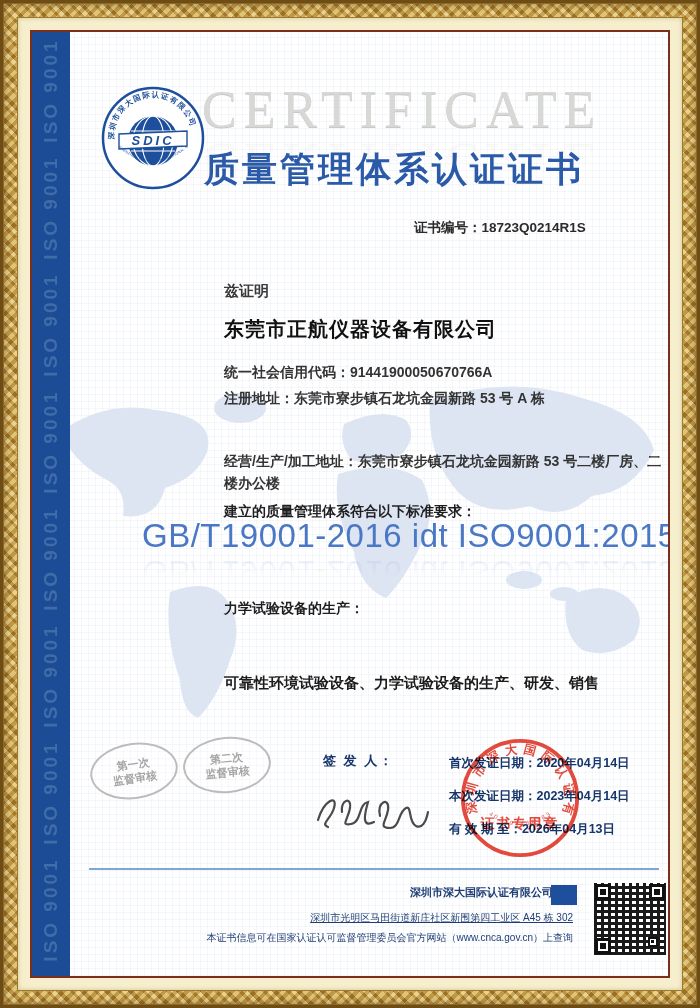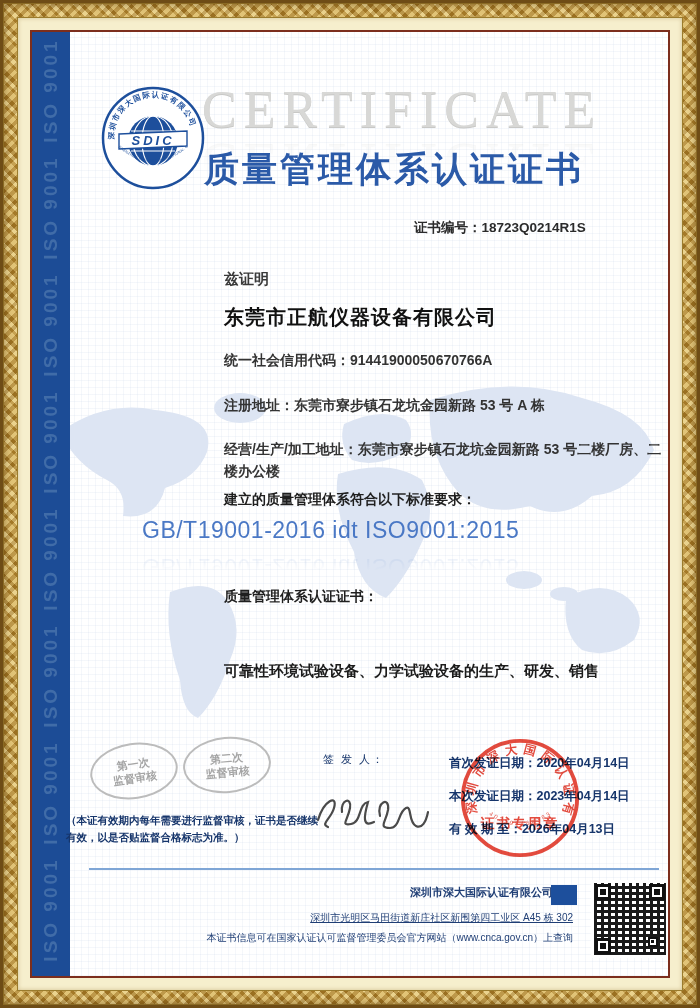--- a/index.html
+++ b/index.html
@@ -35,42 +35,42 @@
     font-family:"Liberation Serif",serif;font-size:52px;letter-spacing:7px;
     color:#d8d8d6;white-space:nowrap;text-shadow:0 1px 0 #c8c8c6;}
   .cert-wm-reflect{top:101px;transform:scaleY(-1);opacity:.22;
     -webkit-mask-image:linear-gradient(to top,rgba(0,0,0,.9),transparent 70%);
     mask-image:linear-gradient(to top,rgba(0,0,0,.9),transparent 70%);}
   .main-title{position:absolute;left:172px;top:114px;z-index:4;font-size:35px;font-weight:bold;
     letter-spacing:3px;color:#2b5aa8;white-space:nowrap;}
   .cert-no{position:absolute;left:366px;top:187px;z-index:4;font-size:13.5px;font-weight:600;color:#2b2b2b;white-space:nowrap;margin-left:16px;}
 
   
-  .bline{position:absolute;z-index:4;color:#333;font-size:14px;font-weight:600;white-space:nowrap;}
+  .bline{position:absolute;z-index:4;color:#333;font-size:14px;font-weight:600;white-space:nowrap;margin-top:12px;}
   .certify{left:192px;top:238px;font-size:15px;color:#3a3a3a;}
   .company{left:192px;top:272px;font-size:20px;font-weight:bold;color:#111;letter-spacing:1px;}
   .credit{left:192px;top:320px;text-align:right;}
-  .regaddr{left:192px;top:365px;}
+  .regaddr{left:192px;top:346px;}
   .opaddr{left:192px;top:406px;width:442px;white-space:normal;line-height:22px;}
   .std-intro{left:192px;top:459px;font-weight:bold;color:#1f1f1f;}
-  .std-big{position:absolute;left:110px;top:485px;z-index:4;font-size:23px;color:#4a78c5;
+  .std-big{position:absolute;left:110px;top:485px;z-index:4;font-size:33px;color:#4a78c5;
     letter-spacing:.5px;white-space:nowrap;text-align:center;}
   .std-big-reflect{top:521px;transform:scaleY(-1);opacity:.15;
     -webkit-mask-image:linear-gradient(to top,rgba(0,0,0,.9),transparent 65%);
     mask-image:linear-gradient(to top,rgba(0,0,0,.9),transparent 65%);}
   .scope-intro{left:192px;top:556px;font-weight:bold;color:#1f1f1f;}
   .scope-val{left:192px;top:630px;font-size:15px;font-weight:bold;color:#1c1c1c;}
 
   
   .oval{position:absolute;z-index:4;width:84px;height:52px;border:2px solid #bcbcbc;border-radius:50%;
     display:flex;flex-direction:column;align-items:center;justify-content:center;
     color:#a5a5a5;font-size:11px;font-weight:bold;line-height:1.3;background:rgba(255,255,255,.2);}
   .oval1{left:58px;top:711px;transform:rotate(-8deg);}
   .oval2{left:151px;top:705px;transform:rotate(-5deg);}
-  .signer{position:absolute;left:291px;top:720px;z-index:4;font-size:11px;font-weight:normal;
+  .signer{position:absolute;left:291px;top:720px;z-index:4;font-size:13px;font-weight:bold;
     color:#16356b;letter-spacing:2px;white-space:nowrap;}
   .signature-svg{position:absolute;left:272px;top:750px;z-index:4;}
   .disclaimer{position:absolute;left:34px;top:780px;width:254px;z-index:4;font-size:10.5px;
     font-weight:bold;color:#16356b;line-height:1.6;}
   .dates{position:absolute;left:417px;top:722px;z-index:4;display:flex;flex-direction:column;gap:15px;}
   .dates .drow{font-size:12.5px;font-weight:bold;color:#16356b;white-space:nowrap;line-height:18px;}
   .red-stamp{position:absolute;left:424px;top:702px;z-index:5;mix-blend-mode:multiply;opacity:.92;}
 
   .divider{position:absolute;left:57px;top:836px;width:570px;height:2px;background:#7fa6d6;z-index:4;}
 
@@ -156,36 +156,35 @@
     <div class="cert-no"><span>证书编号：</span><span>18723Q0214R1S</span></div>
 
     <div class="bline certify">兹证明</div>
     <div class="bline company">东莞市正航仪器设备有限公司</div>
     <div class="bline credit"><span>统一社会信用代码：</span><span>91441900050670766A</span></div>
     <div class="bline regaddr"><span>注册地址：</span><span>东莞市寮步镇石龙坑金园新路 53 号 A 栋</span></div>
     <div class="bline opaddr"><span>经营/生产/加工地址：</span><span>东莞市寮步镇石龙坑金园新路 53 号二楼厂房、二楼办公楼</span></div>
     <div class="bline std-intro">建立的质量管理体系符合以下标准要求：</div>
     <div class="std-big">GB/T19001-2016 idt ISO9001:2015</div>
     <div class="std-big std-big-reflect">GB/T19001-2016 idt ISO9001:2015</div>
-    <div class="bline scope-intro">质量管理体系认证证书：</div>
+    <div class="bline scope-intro">力学试验设备的生产：</div>
     <div class="bline scope-val">可靠性环境试验设备、力学试验设备的生产、研发、销售</div>
 
     <div class="oval oval1">
       <span>第一次</span>
       <span>监督审核</span>
     </div>
     <div class="oval oval2">
       <span>第二次</span>
       <span>监督审核</span>
     </div>
     <div class="signer">签 发 人：</div>
     <svg class="signature-svg" width="130" height="65" viewBox="0 0 130 65">
       <path d="M14,38 C20,18 34,12 30,26 C27,37 16,42 24,45 M38,30 C36,18 48,14 46,26 C44,38 36,44 47,42 C58,40 54,22 64,20 C60,34 58,46 70,40 M76,34 C72,20 86,14 84,28 C82,40 74,46 86,46 C96,46 94,30 102,26 C108,23 104,40 112,44 C118,47 122,40 124,30" stroke="#4a4a4a" stroke-width="2.2" fill="none" stroke-linecap="round"></path>
     </svg>
-    <div class="disclaimer">（本证有效期内每年需要进行监督审核，证书是否继续有效，以是否贴监督合格标志为准。）</div>
 
     <div class="dates">
       <div class="drow"><span>首次发证日期：</span><span>2020年04月14日</span></div>
       <div class="drow"><span>本次发证日期：</span><span>2023年04月14日</span></div>
       <div class="drow"><span>有 效 期 至：</span><span>2026年04月13日</span></div>
     </div>
 
     <svg class="red-stamp" width="128" height="128" viewBox="0 0 130 130">
       <defs>
         <path id="st-ring" d="M22,82 A46,46 0 1 1 108,82"></path>

